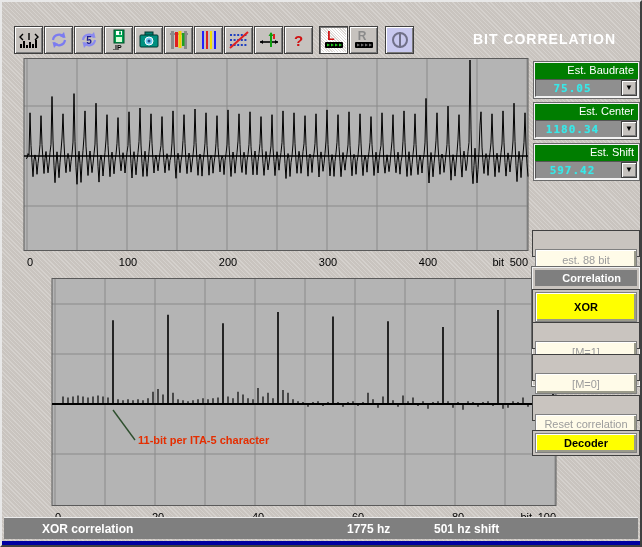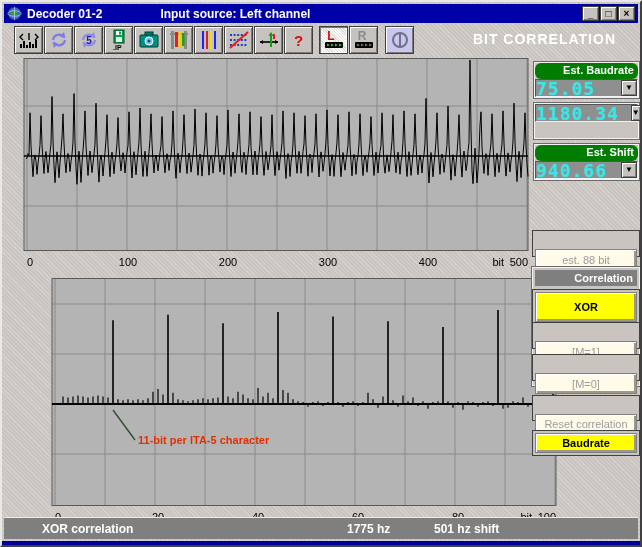--- a/index.html
+++ b/index.html
@@ -51,31 +51,31 @@
   .chartbox{position:absolute;left:21px;width:506px;}
   #chart1{top:56px;height:213px;}
   #chart2{top:276px;height:248px;margin-left:28px;}
   
   .estgroup{
     position:absolute;left:531px;width:107px;height:38px;
     border:1px solid #6a6a6a;box-shadow:0 0 0 1px #f2f2f2 inset;
     padding:1px;background:#c9c4bf;
   }
   .esthead{
-    height:16px;background:#007d00;color:#fff;font-size:11px;font-weight:bold;
-    text-align:right;padding:1px 4px 0 16px;border-radius:6px;
+    height:16px;background:#007d00;color:#fff;font-size:11px;font-weight:normal;
+    text-align:right;padding:1px 4px 0 16px;
   }
   .estval{
     height:18px;background:#8f8f8f;display:flex;align-items:center;
     border-top:1px solid #555;border-left:1px solid #555;
     border-bottom:1px solid #f2f2f2;border-right:1px solid #f2f2f2;
   }
   .lcd{
-    flex:1;text-align:left;color:#38e8e8;font-family:"DejaVu Sans Mono",monospace;
-    font-weight:bold;font-size:18px;letter-spacing:1px;padding-right:12px;
+    flex:1;text-align:center;color:#38e8e8;font-family:"DejaVu Sans Mono",monospace;
+    font-weight:bold;font-size:11px;letter-spacing:1px;padding-right:12px;
     text-shadow:0 0 1px rgba(56,232,232,.6);
   }
   .dropbtn{
     width:16px;height:16px;background:#c6c2be;border:1px solid #404040;
     box-shadow:inset 1px 1px 0 #fff,inset -1px -1px 0 #808080;
     font-size:8px;line-height:14px;text-align:center;color:#000;padding:0;
   }
   .panelbtn{
     position:absolute;left:530px;width:108px;
     border:1px solid #404040;background:#c9c4bf;padding:2px;
@@ -87,51 +87,36 @@
   }
   .face.cream{background:#fffbe8;color:#9c9c9c;margin-top:16px;}
   .face.yellow{background:#ffff00;color:#000;font-weight:bold;}
   #corr-group{
     position:absolute;left:529px;top:264px;width:110px;height:121px;
     border:1px solid #6a6a6a;box-shadow:0 0 0 1px #f2f2f2 inset;
     background:#c9c4bf;
   }
   #corr-head{
     position:absolute;left:3px;top:3px;right:3px;height:16px;background:#7f7f7f;
-    color:#fff;font-size:11px;font-weight:bold;text-align:right;padding:2px 4px 0 0;
+    color:#fff;font-size:11px;font-weight:bold;text-align:right;padding:2px 16px 0 0;
   }
   
   #statusbar{
     position:absolute;left:2px;right:2px;bottom:6px;height:22px;background:#7f7f7f;
     border-top:1px solid #ebebeb;color:#fff;font-size:12px;font-weight:bold;
   }
   #statusbar span{position:absolute;top:4px;white-space:nowrap;}
   #bottom-edge{position:absolute;left:0;right:0;bottom:0;height:4px;background:#0000a0;}
   svg text{font-family:"Liberation Sans",sans-serif;}
 </style>
 </head>
 <body>
 
 <div id="window">
 
-  <div id="titlebar">
-    <svg class="app-icon" viewBox="0 0 16 16">
-      <circle cx="8" cy="8" r="7" fill="#3565d6" stroke="#102050" stroke-width="1"></circle>
-      <path d="M3,6 Q6,3 9,5 Q12,6 11,9 Q8,12 5,10 Q3,9 3,6Z" fill="#2f9e3f"></path>
-      <ellipse cx="8" cy="8" rx="7" ry="3" fill="none" stroke="#cfd8ff" stroke-width="0.7"></ellipse>
-      <line x1="8" y1="1" x2="8" y2="15" stroke="#cfd8ff" stroke-width="0.7"></line>
-    </svg>
-    <span class="title-text">Decoder 01-2</span>
-    <span class="subtitle-text">Input source: Left channel</span>
-    <span id="winbtns">
-      <button class="winbtn">_</button>
-      <button class="winbtn">□</button>
-      <button class="winbtn">×</button>
-    </span>
-  </div>
 
   <div id="toolbar">
     <button class="tbtn" style="left:10px">
       <svg width="22" height="20" viewBox="0 0 22 20">
         <path d="M5,4 L2,7 L5,10" fill="none" stroke="#000" stroke-width="1.4"></path>
         <path d="M17,4 L20,7 L17,10" fill="none" stroke="#000" stroke-width="1.4"></path>
         <line x1="11" y1="3" x2="11" y2="10" stroke="#000" stroke-width="1.4"></line>
         <rect x="2" y="14" width="2" height="4" fill="#000"></rect>
           <rect x="5" y="11" width="2" height="7" fill="#000"></rect>
         <rect x="8" y="15" width="2" height="3" fill="#000"></rect>
@@ -403,29 +388,30 @@
   </div>
 
   <div class="estgroup" style="top:59px">
     <div class="esthead">Est. Baudrate</div>
     <div class="estval">
       <span class="lcd">75.05</span>
       <button class="dropbtn"><span>▼</span></button>
     </div>
   </div>
   <div class="estgroup" style="top:100px">
+    <div class="esthead">Est. Center</div>
     <div class="estval">
       <span class="lcd">1180.34</span>
       <button class="dropbtn"><span>▼</span></button>
     </div>
   </div>
   <div class="estgroup" style="top:141px">
     <div class="esthead">Est. Shift</div>
     <div class="estval">
-      <span class="lcd">940.66</span>
+      <span class="lcd">597.42</span>
       <button class="dropbtn"><span>▼</span></button>
     </div>
   </div>
 
   <div class="panelbtn" style="top:228px;height:27px">
     <button class="face cream">est. 88 bit</button>
   </div>
 
   <div id="corr-group">
     <div id="corr-head">Correlation</div>
@@ -437,21 +423,21 @@
     <button class="face cream">[M=1]</button>
   </div>
   <div class="panelbtn" style="top:352px;height:27px">
     <button class="face cream">[M=0]</button>
   </div>
 
   <div class="panelbtn" style="top:393px;height:26px">
     <button class="face cream">Reset correlation</button>
   </div>
   <div class="panelbtn" style="top:428px;height:26px">
-    <button class="face yellow">Baudrate</button>
+    <button class="face yellow">Decoder</button>
   </div>
 
   <div id="statusbar">
     <span style="left:38px">XOR correlation</span>
     <span style="left:343px">1775 hz</span>
     <span style="left:430px">501 hz shift</span>
   </div>
   <div id="bottom-edge"></div>
 </div>
 

